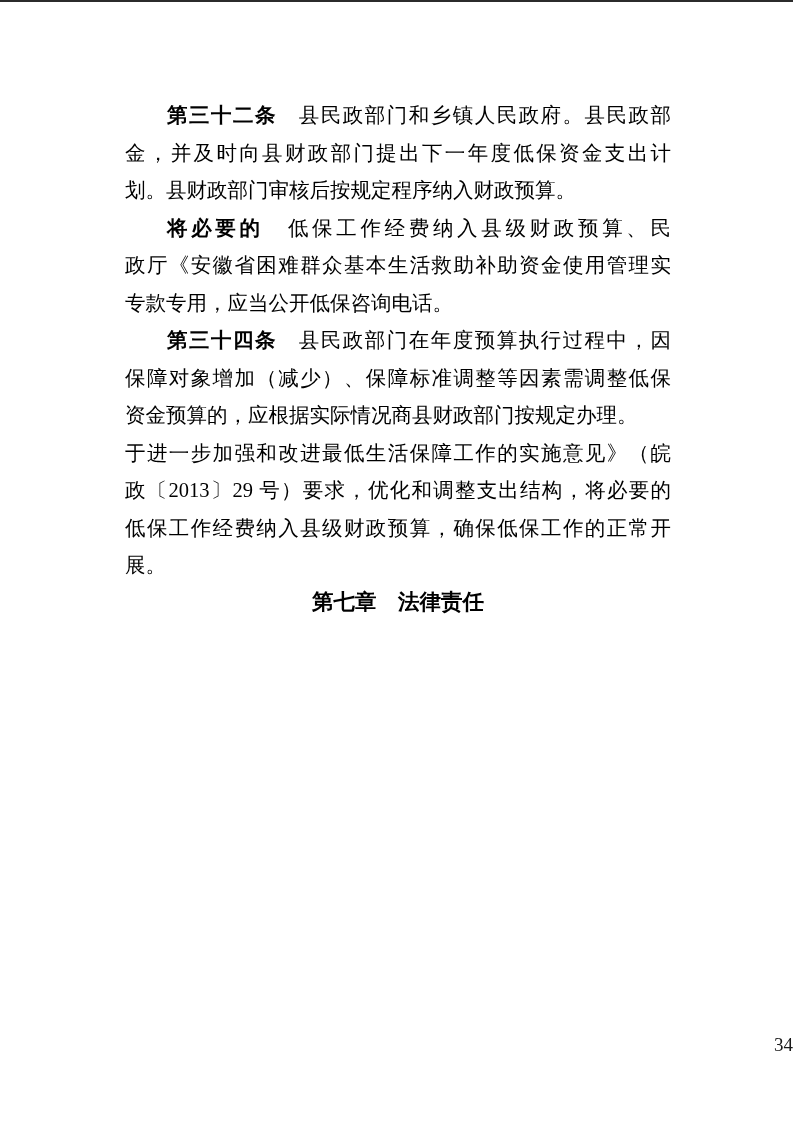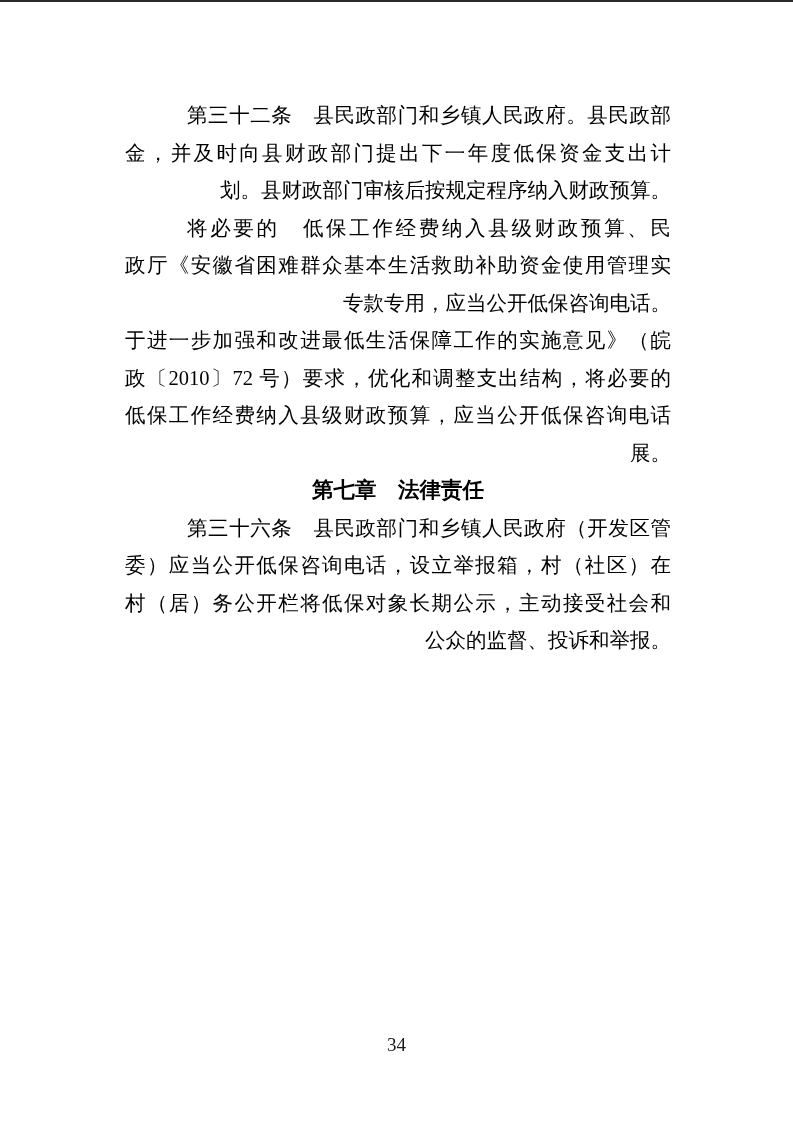--- a/index.html
+++ b/index.html
@@ -34,45 +34,44 @@
     height: 37.5px;
     line-height: 37.5px;
     font-size: 20.5px;
     text-align: justify;
     text-align-last: justify;
     text-justify: inter-character;
     overflow: hidden;
     white-space: pre-wrap;
   }
   .line.last {
-    text-align: right;
+    text-align: left;
     text-align-last: auto;
   }
   .line.indent {
     text-indent: 42px;
   }
   .term {
-    font-weight: normal;
-    margin-left: 20px;
+    font-weight: bold;
   }
   .line.chapter {
     text-align: center;
     text-align-last: center;
-    font-family: Liberation Serif, serif;
+    font-family: Liberation Mono, monospace;
     font-weight: bold;
     font-size: 21.5px;
   }
   .pagenum {
     position: absolute;
     top: 1030px;
     left: 0;
     width: 793px;
     height: 30px;
     line-height: 30px;
-    text-align: center;
+    text-align: right;
     font-size: 19px;
     color: #1a1a1a;
   }
 </style>
 </head>
 <body>
 
 <div class="page">
   <div class="top-rule"></div>
 
@@ -83,34 +82,33 @@
       <div class="line just">金，并及时向县财政部门提出下一年度低保资金支出计</div>
       <div class="line last">划。县财政部门审核后按规定程序纳入财政预算。</div>
     </div>
 
     <div class="para">
       <div class="line just indent"><span class="term">将必要的</span><span class="rest">　低保工作经费纳入县级财政预算、民</span></div>
       <div class="line just">政厅《安徽省困难群众基本生活救助补助资金使用管理实</div>
       <div class="line last">专款专用，应当公开低保咨询电话。</div>
     </div>
 
+    <div class="para">
+      <div class="line just indent"><span class="term">第三十四条</span><span class="rest">　县民政部门在年度预算执行过程中，因</span></div>
+      <div class="line just">保障对象增加（减少）、保障标准调整等因素需调整低保</div>
+      <div class="line last">资金预算的，应根据实际情况商县财政部门按规定办理。</div>
+    </div>
 
     <div class="para">
       <div class="line just">于进一步加强和改进最低生活保障工作的实施意见》（皖</div>
-      <div class="line just">政〔2010〕72 号）要求，优化和调整支出结构，将必要的</div>
-      <div class="line just">低保工作经费纳入县级财政预算，应当公开低保咨询电话</div>
+      <div class="line just">政〔2013〕29 号）要求，优化和调整支出结构，将必要的</div>
+      <div class="line just">低保工作经费纳入县级财政预算，确保低保工作的正常开</div>
       <div class="line last">展。</div>
     </div>
 
     <div class="line chapter">第七章　法律责任</div>
 
-    <div class="para">
-      <div class="line just indent"><span class="term">第三十六条</span><span class="rest">　县民政部门和乡镇人民政府（开发区管</span></div>
-      <div class="line just">委）应当公开低保咨询电话，设立举报箱，村（社区）在</div>
-      <div class="line just">村（居）务公开栏将低保对象长期公示，主动接受社会和</div>
-      <div class="line last">公众的监督、投诉和举报。</div>
-    </div>
 
 
   </div>
 
   <div class="pagenum">34</div>
 </div>
 
 </body></html>

